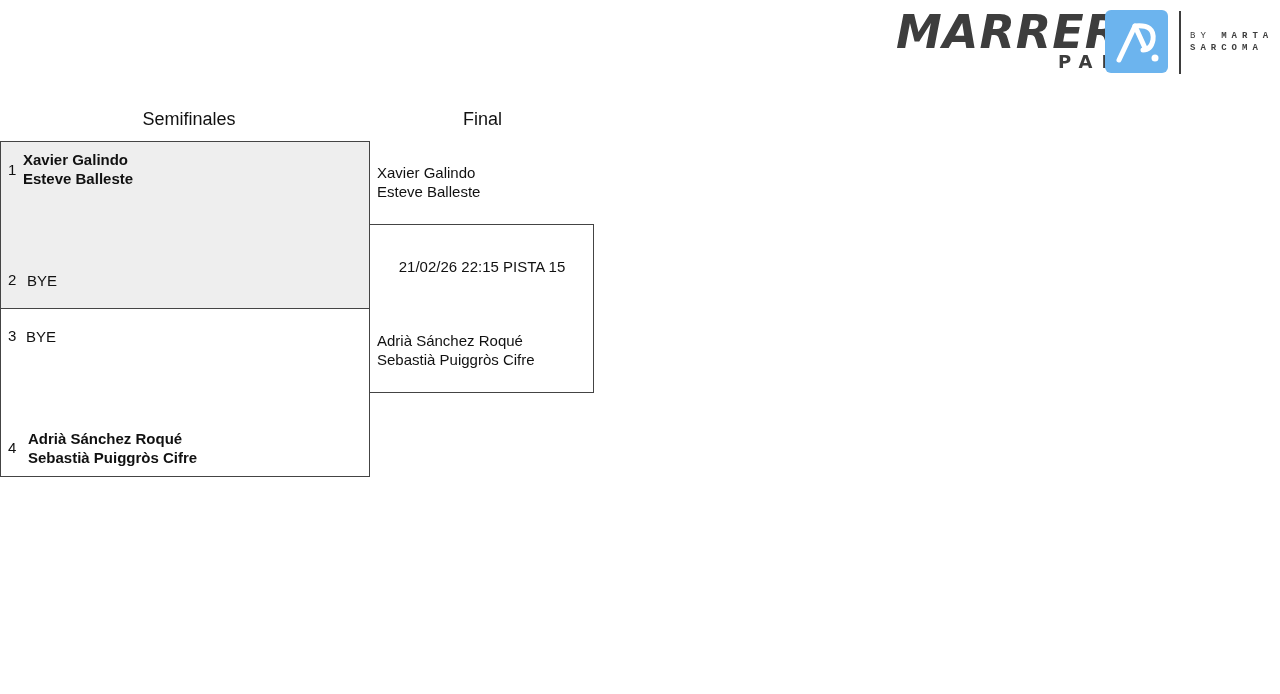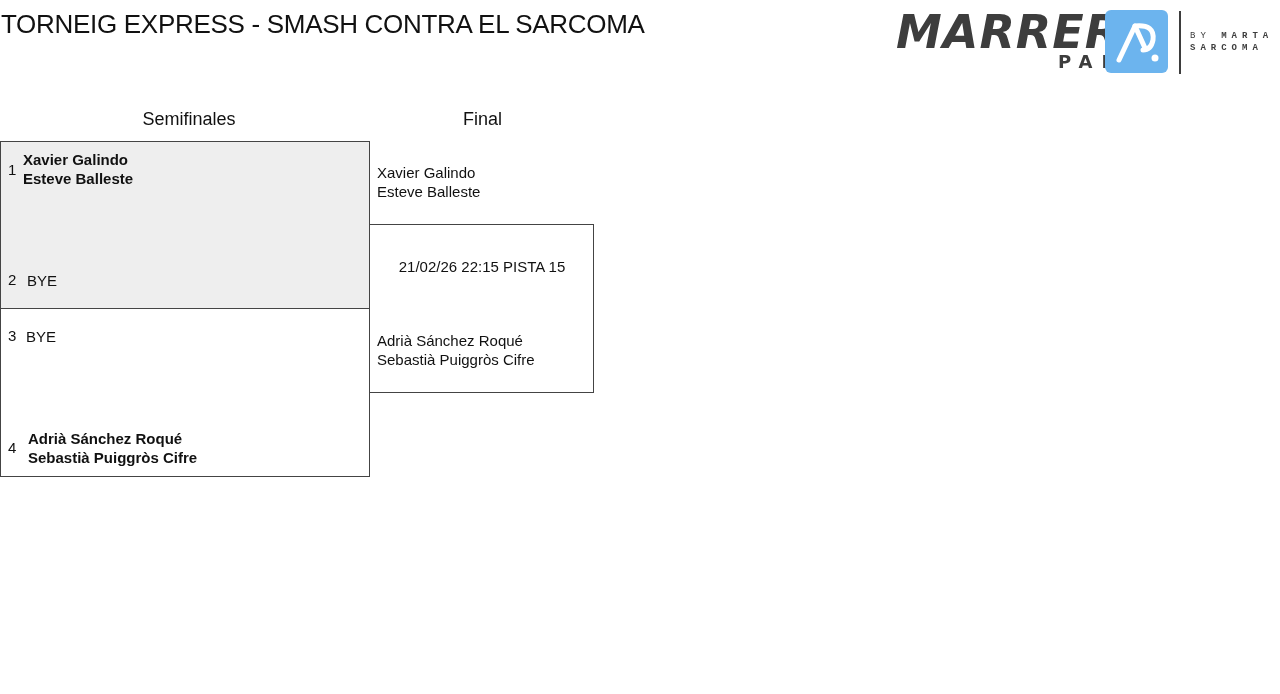--- a/index.html
+++ b/index.html
@@ -33,21 +33,20 @@
   .team.winner { font-weight: bold; }
 
   .final-team { position: absolute; left: 377px; font-size: 15px; line-height: 19px; }
   .final-box { position: absolute; left: 369px; top: 224px; width: 224px; height: 167px; border: 1px solid #444; border-left: none; }
   .final-info { position: absolute; left: 370px; top: 258px; width: 224px; text-align: center; font-size: 15px; }
 </style>
 </head>
 <body>
 
 <div class="title-block">
-  <div class="title1">TORNEIG EXPRESS - SMASH CONTRA EL SARCOMA</div>
 </div>
 
 <div class="logo">
   <div class="logo-word">MARRERO</div>
   <div class="logo-sub">PADEL</div>
   <div class="logo-square">
     <svg width="63" height="63" viewBox="0 0 63 63">
       <path d="M14 50 L30 16 L40 38" stroke="#fff" stroke-width="5" fill="none" stroke-linecap="round" stroke-linejoin="round"></path>
       <path d="M30 16 Q50 14 48 30 Q46 40 38 40" stroke="#fff" stroke-width="5" fill="none" stroke-linecap="round"></path>
       <circle cx="50" cy="48" r="3.5" fill="#fff"></circle>

